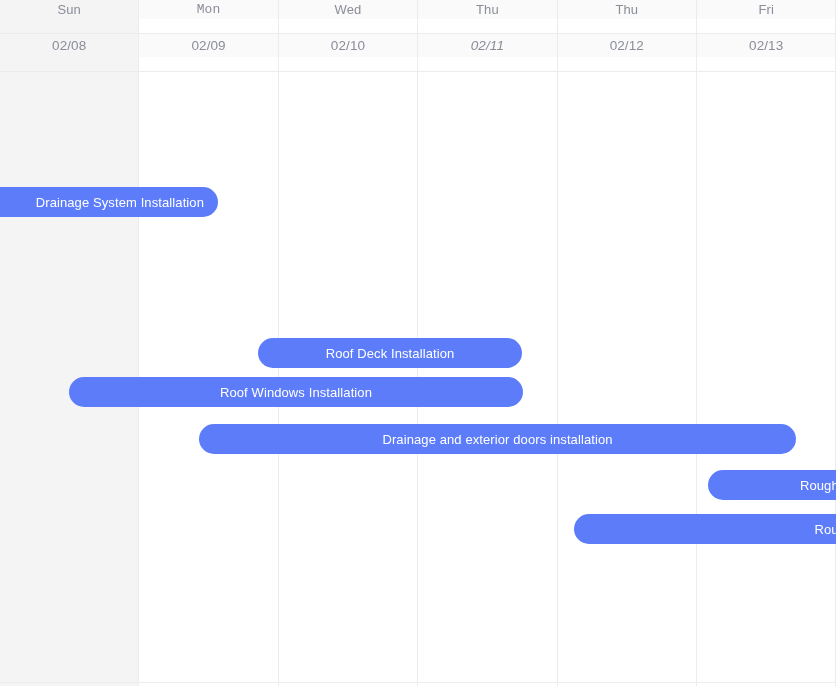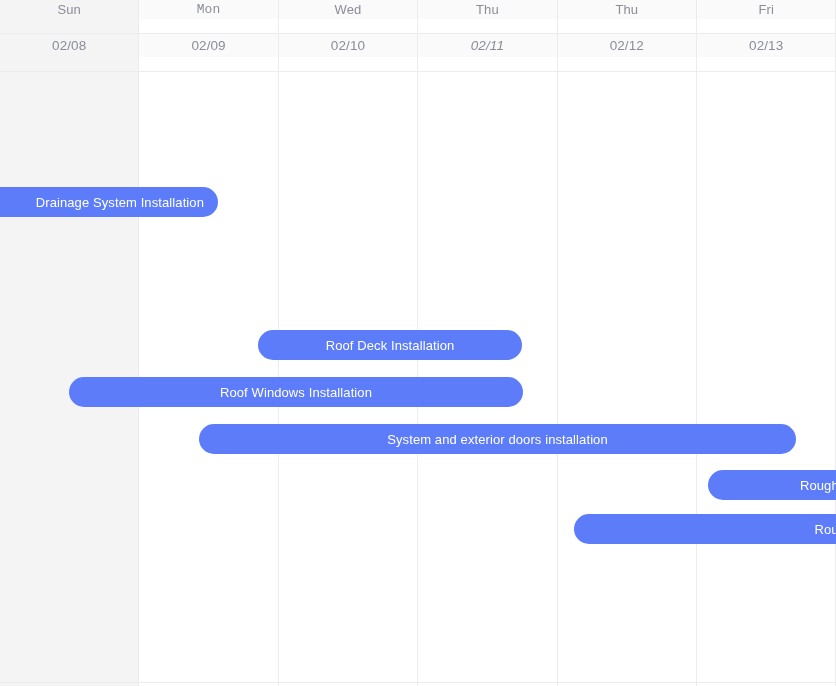--- a/index.html
+++ b/index.html
@@ -168,28 +168,28 @@
         <div class="header-cell" style="left: 418.2px; width: 139.4px; font-style: italic;">02/11</div>
         <div class="header-cell" style="left: 557.6px; width: 139.4px;">02/12</div>
         <div class="header-cell" style="left: 697px; width: 139.4px;">02/13</div>
       </div>
   </div>
 
   <div class="bars">
       <div class="bar clip-left" title="Drainage System Installation" style="left: -118px; width: 336px; top: 187px;">
         <span class="bar-label">Drainage System Installation</span>
       </div>
-      <div class="bar" title="Roof Deck Installation" style="left: 258px; width: 264px; top: 330px;">
+      <div class="bar" title="Roof Deck Installation" style="left: 258px; width: 264px; top: 338px;">
         <span class="bar-label">Roof Deck Installation</span>
       </div>
       <div class="bar" title="Roof Covering Installation" style="left: 69px; width: 454px; top: 377px;">
         <span class="bar-label">Roof Windows Installation</span>
       </div>
       <div class="bar" title="Windows and exterior doors installation" style="left: 199px; width: 597px; top: 424px;">
-        <span class="bar-label">System and exterior doors installation</span>
+        <span class="bar-label">Drainage and exterior doors installation</span>
       </div>
       <div class="bar clip-right" title="Rough-in mechanical" style="left: 708px; width: 230px; top: 470px;">
         <span class="bar-label">Rough-in mechanical</span>
       </div>
       <div class="bar clip-right" title="Rough-in electrical" style="left: 574px; width: 364px; top: 514px;">
         <span class="bar-label">Rough-in electrical</span>
       </div>
     </div>
 
 </div>

